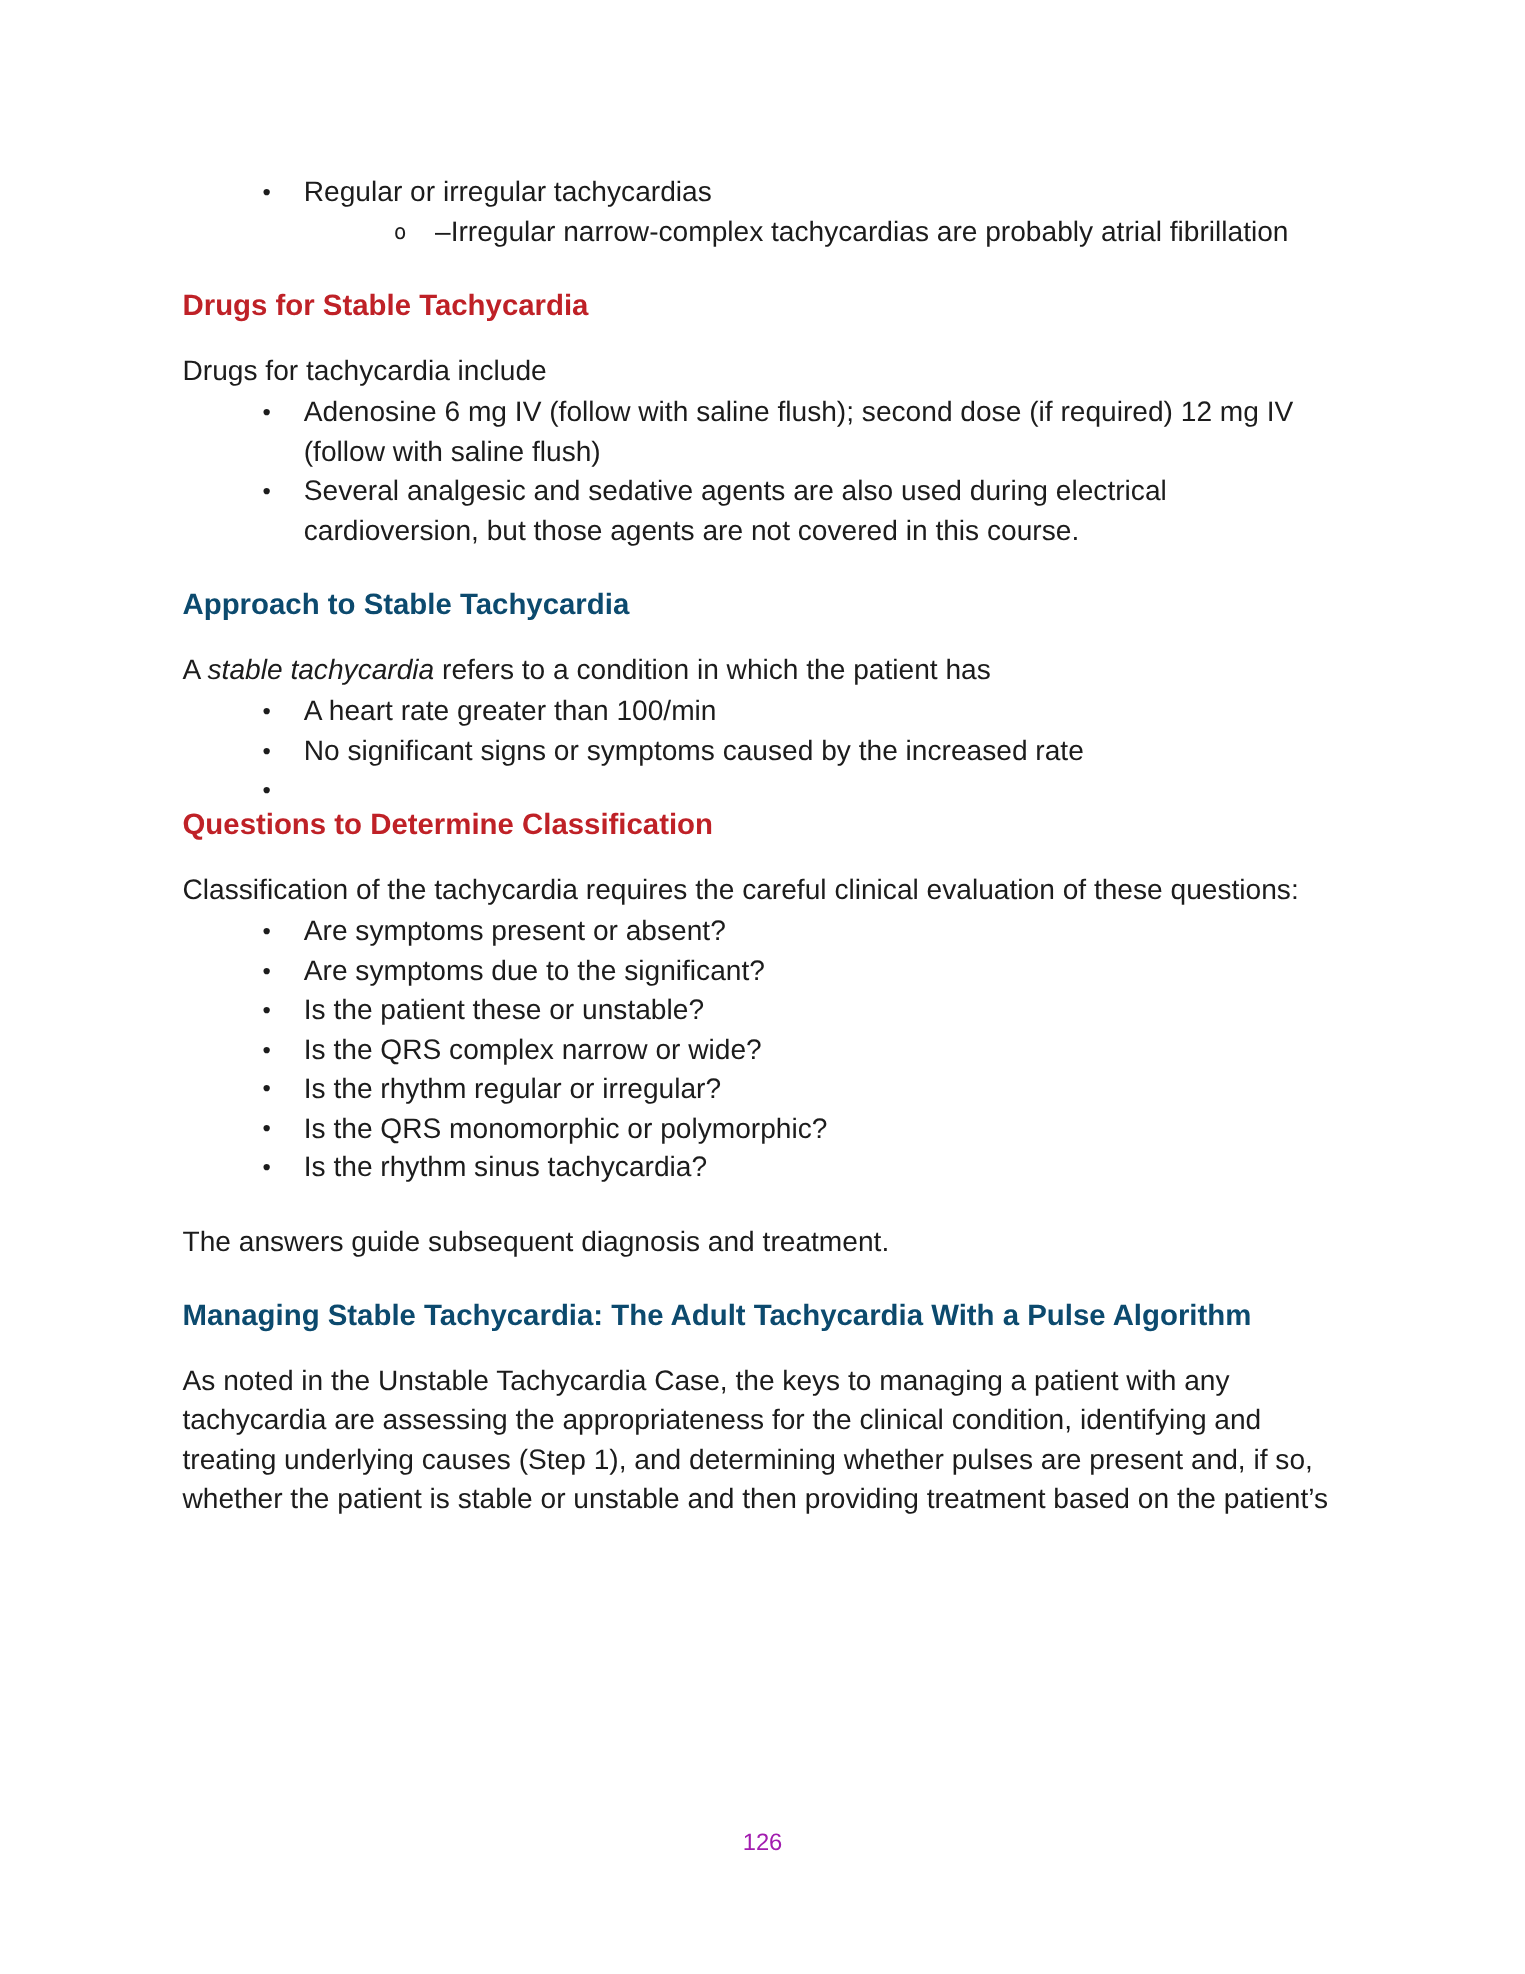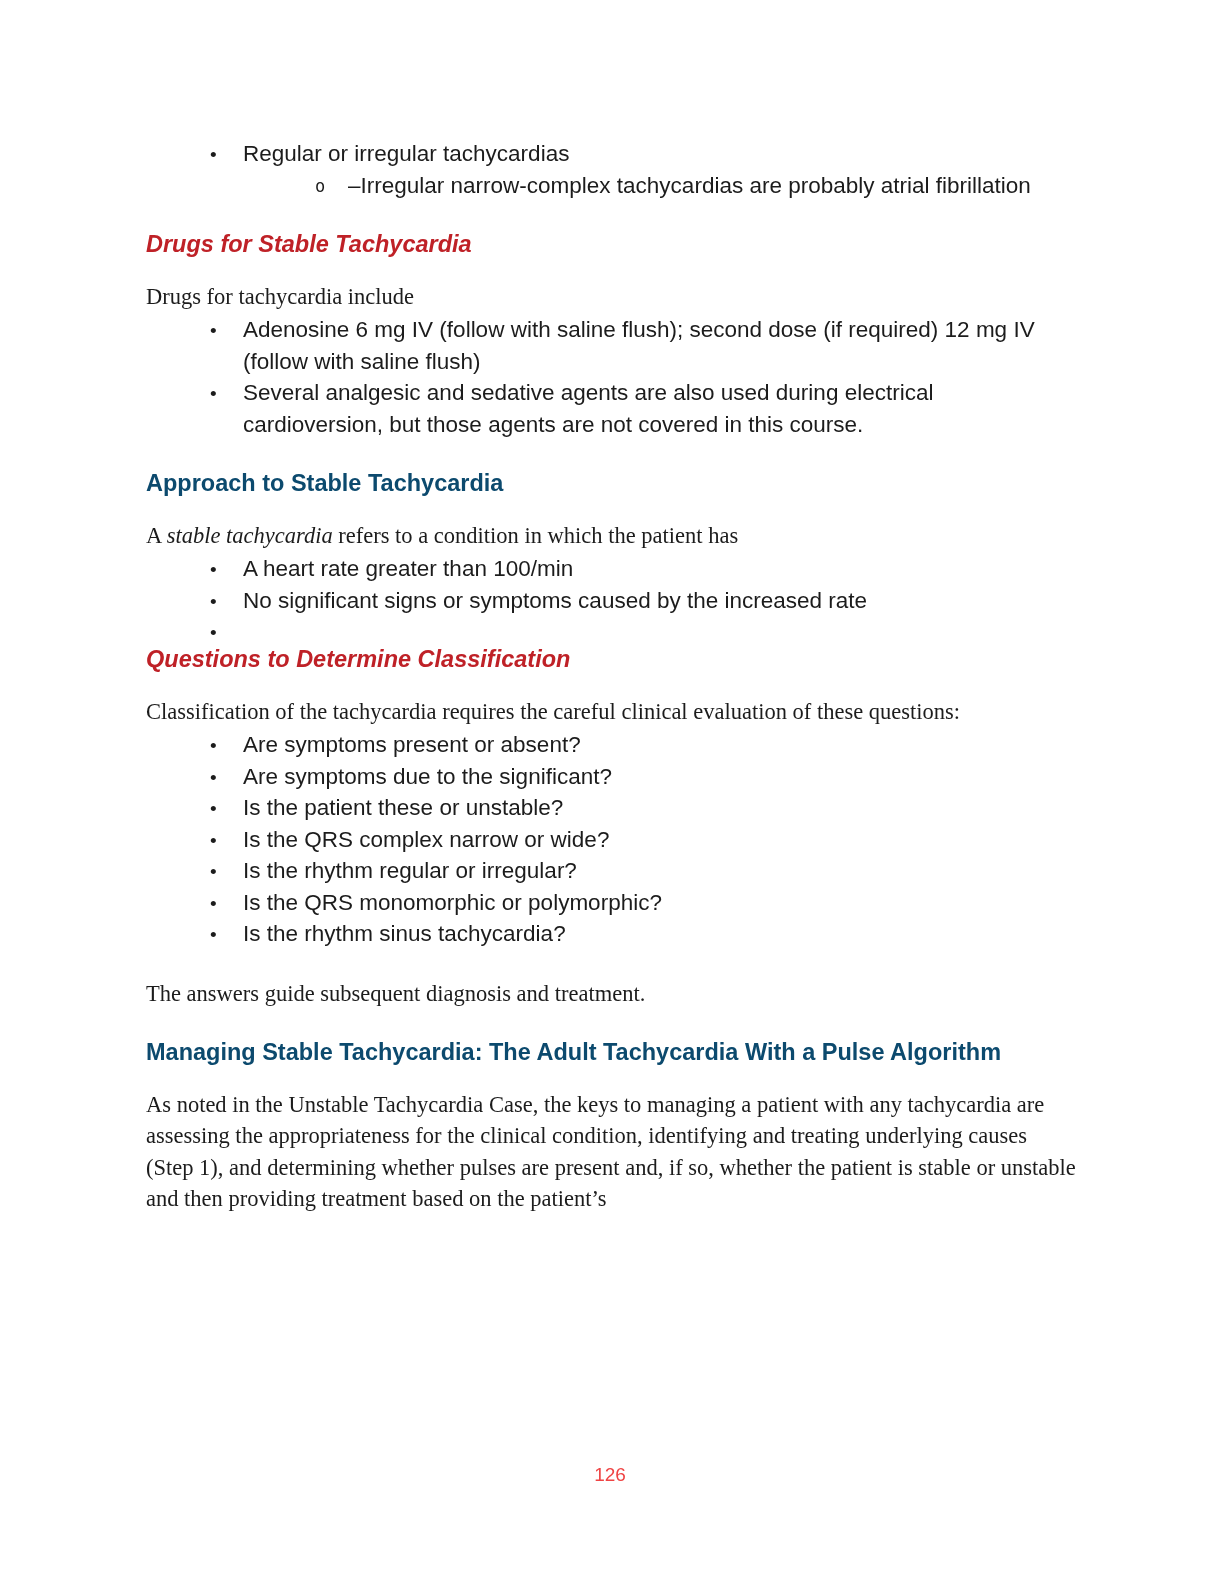--- a/index.html
+++ b/index.html
@@ -17,31 +17,30 @@
 
   .content {
     position: absolute;
     left: 146px;
     top: 138px;
     width: 932px;
     font-size: 22.5px;
     line-height: 31.5px;
   }
 
-  p { margin: 0 0 28px 0; font-family: Liberation Serif, serif; }
+  p { margin: 0 0 28px 0; }
   p.tight { margin: 0 0 2px 0; }
 
   h2 {
     font-size: 23.5px;
     line-height: 31.5px;
     margin: 0 0 20px 0;
   }
   h2.red-heading {
     color: var(--heading-red, #bf2127);
-    font-style: italic;
     font-weight: bold;
   }
   h2.black-heading {
     color: #0c4a6e;
     font-weight: bold;
     font-style: normal;
   }
 
   ul.blist {
     list-style: none;
@@ -78,21 +77,21 @@
 
   em { font-style: italic; text-align: right; }
 
   .footer {
     position: absolute;
     left: 0;
     right: 0;
     top: 1464px;
     text-align: center;
     font-size: 19px;
-    color: #ef4444;
+    color: #a21caf;
   }
 </style>
 </head>
 <body>
 
 <div class="page">
   <div class="content">
 
     <ul class="blist">
       <li><span class="bullet1">•</span><span>Regular or irregular tachycardias</span>

